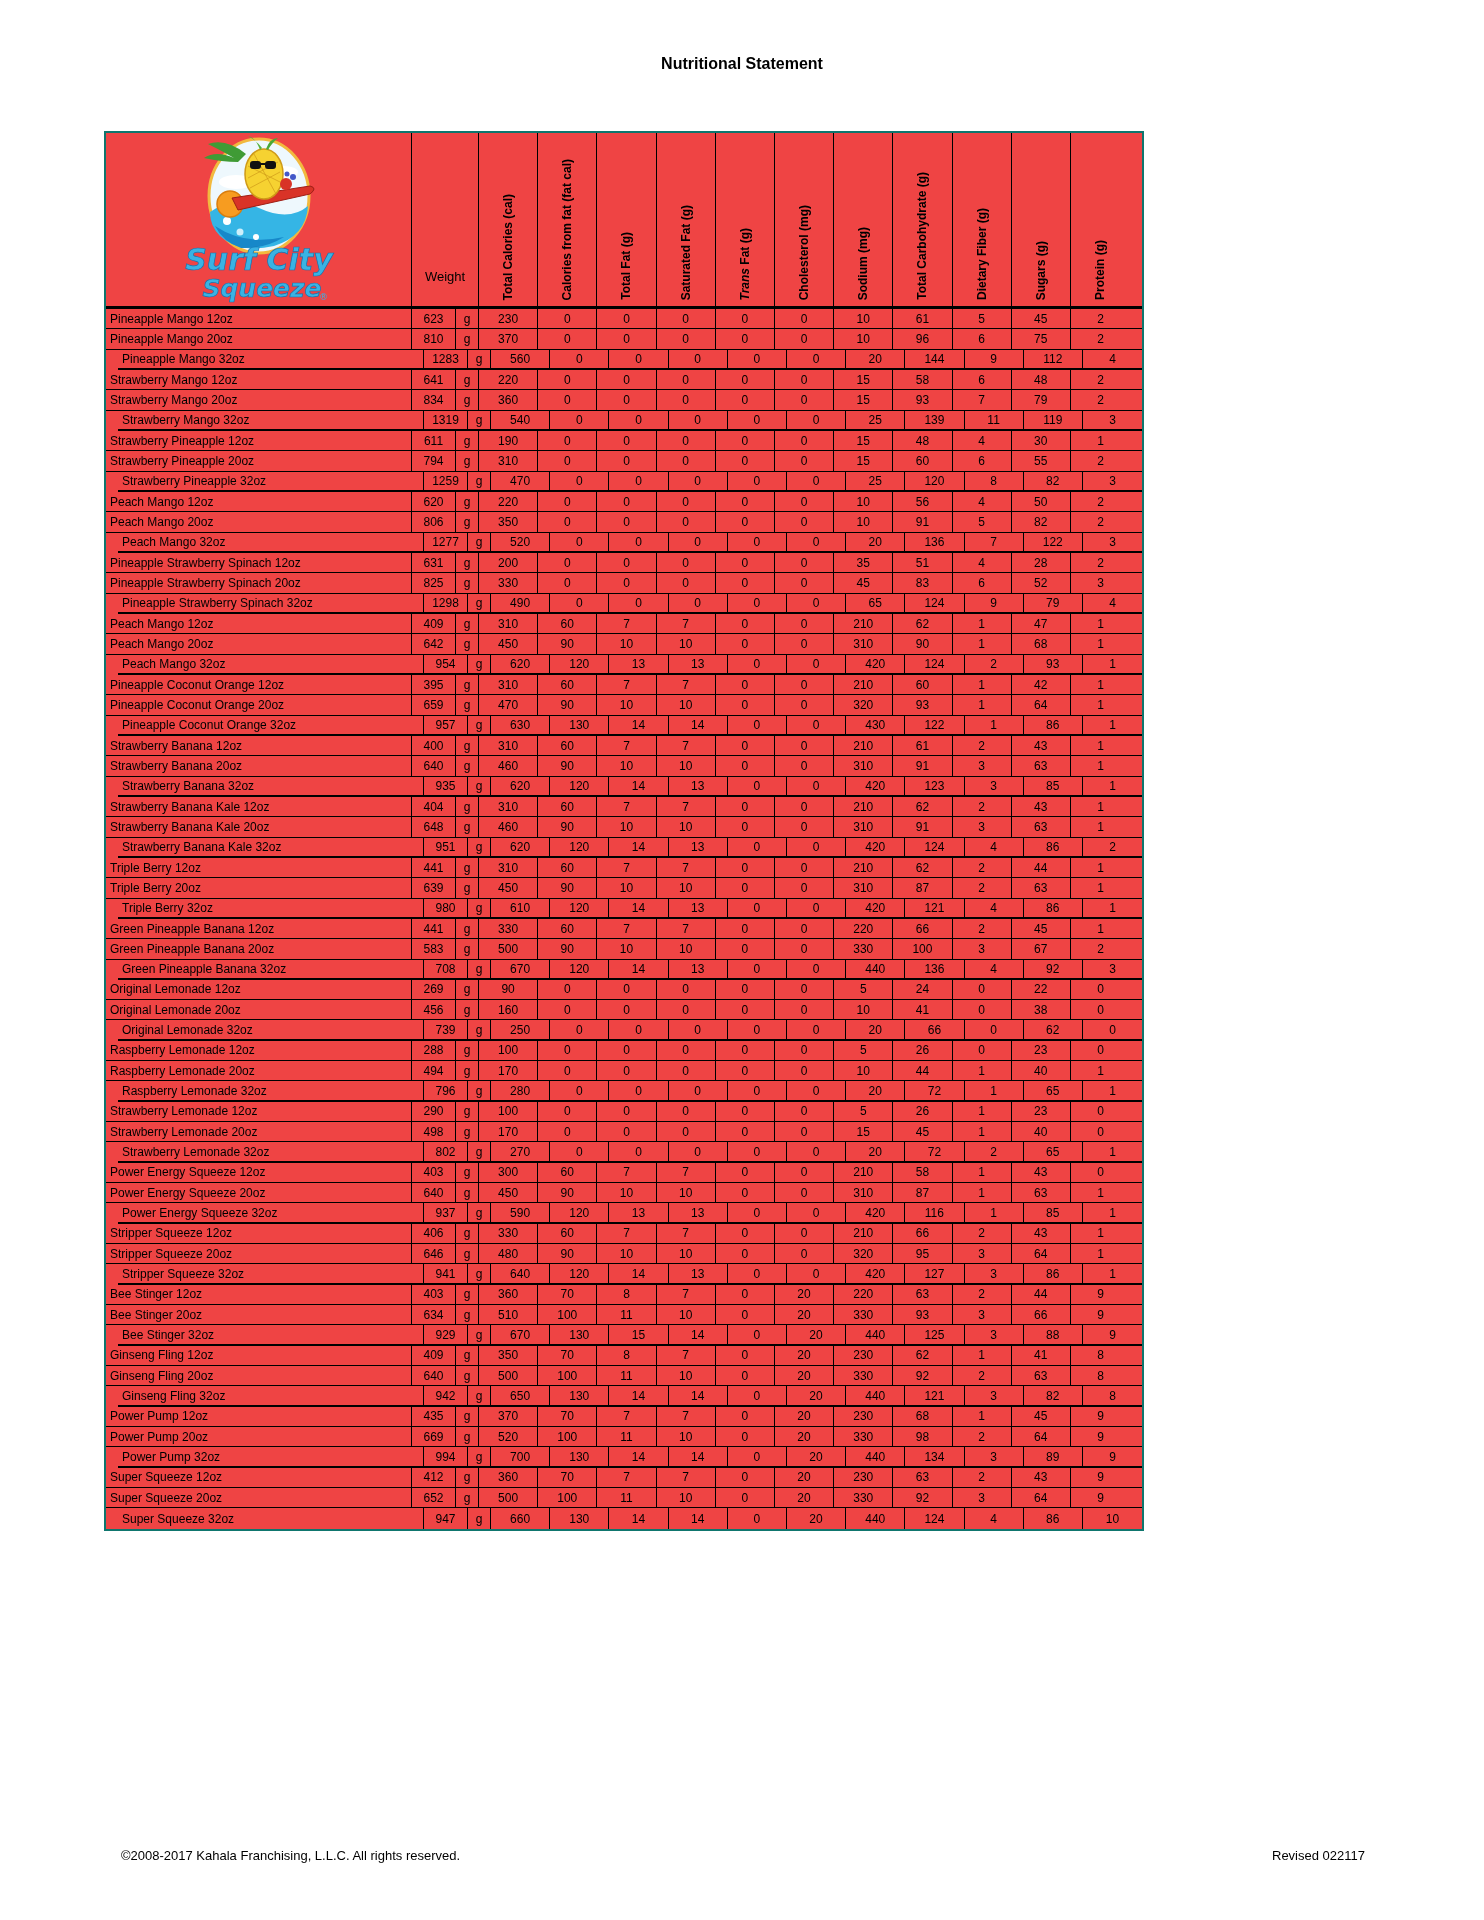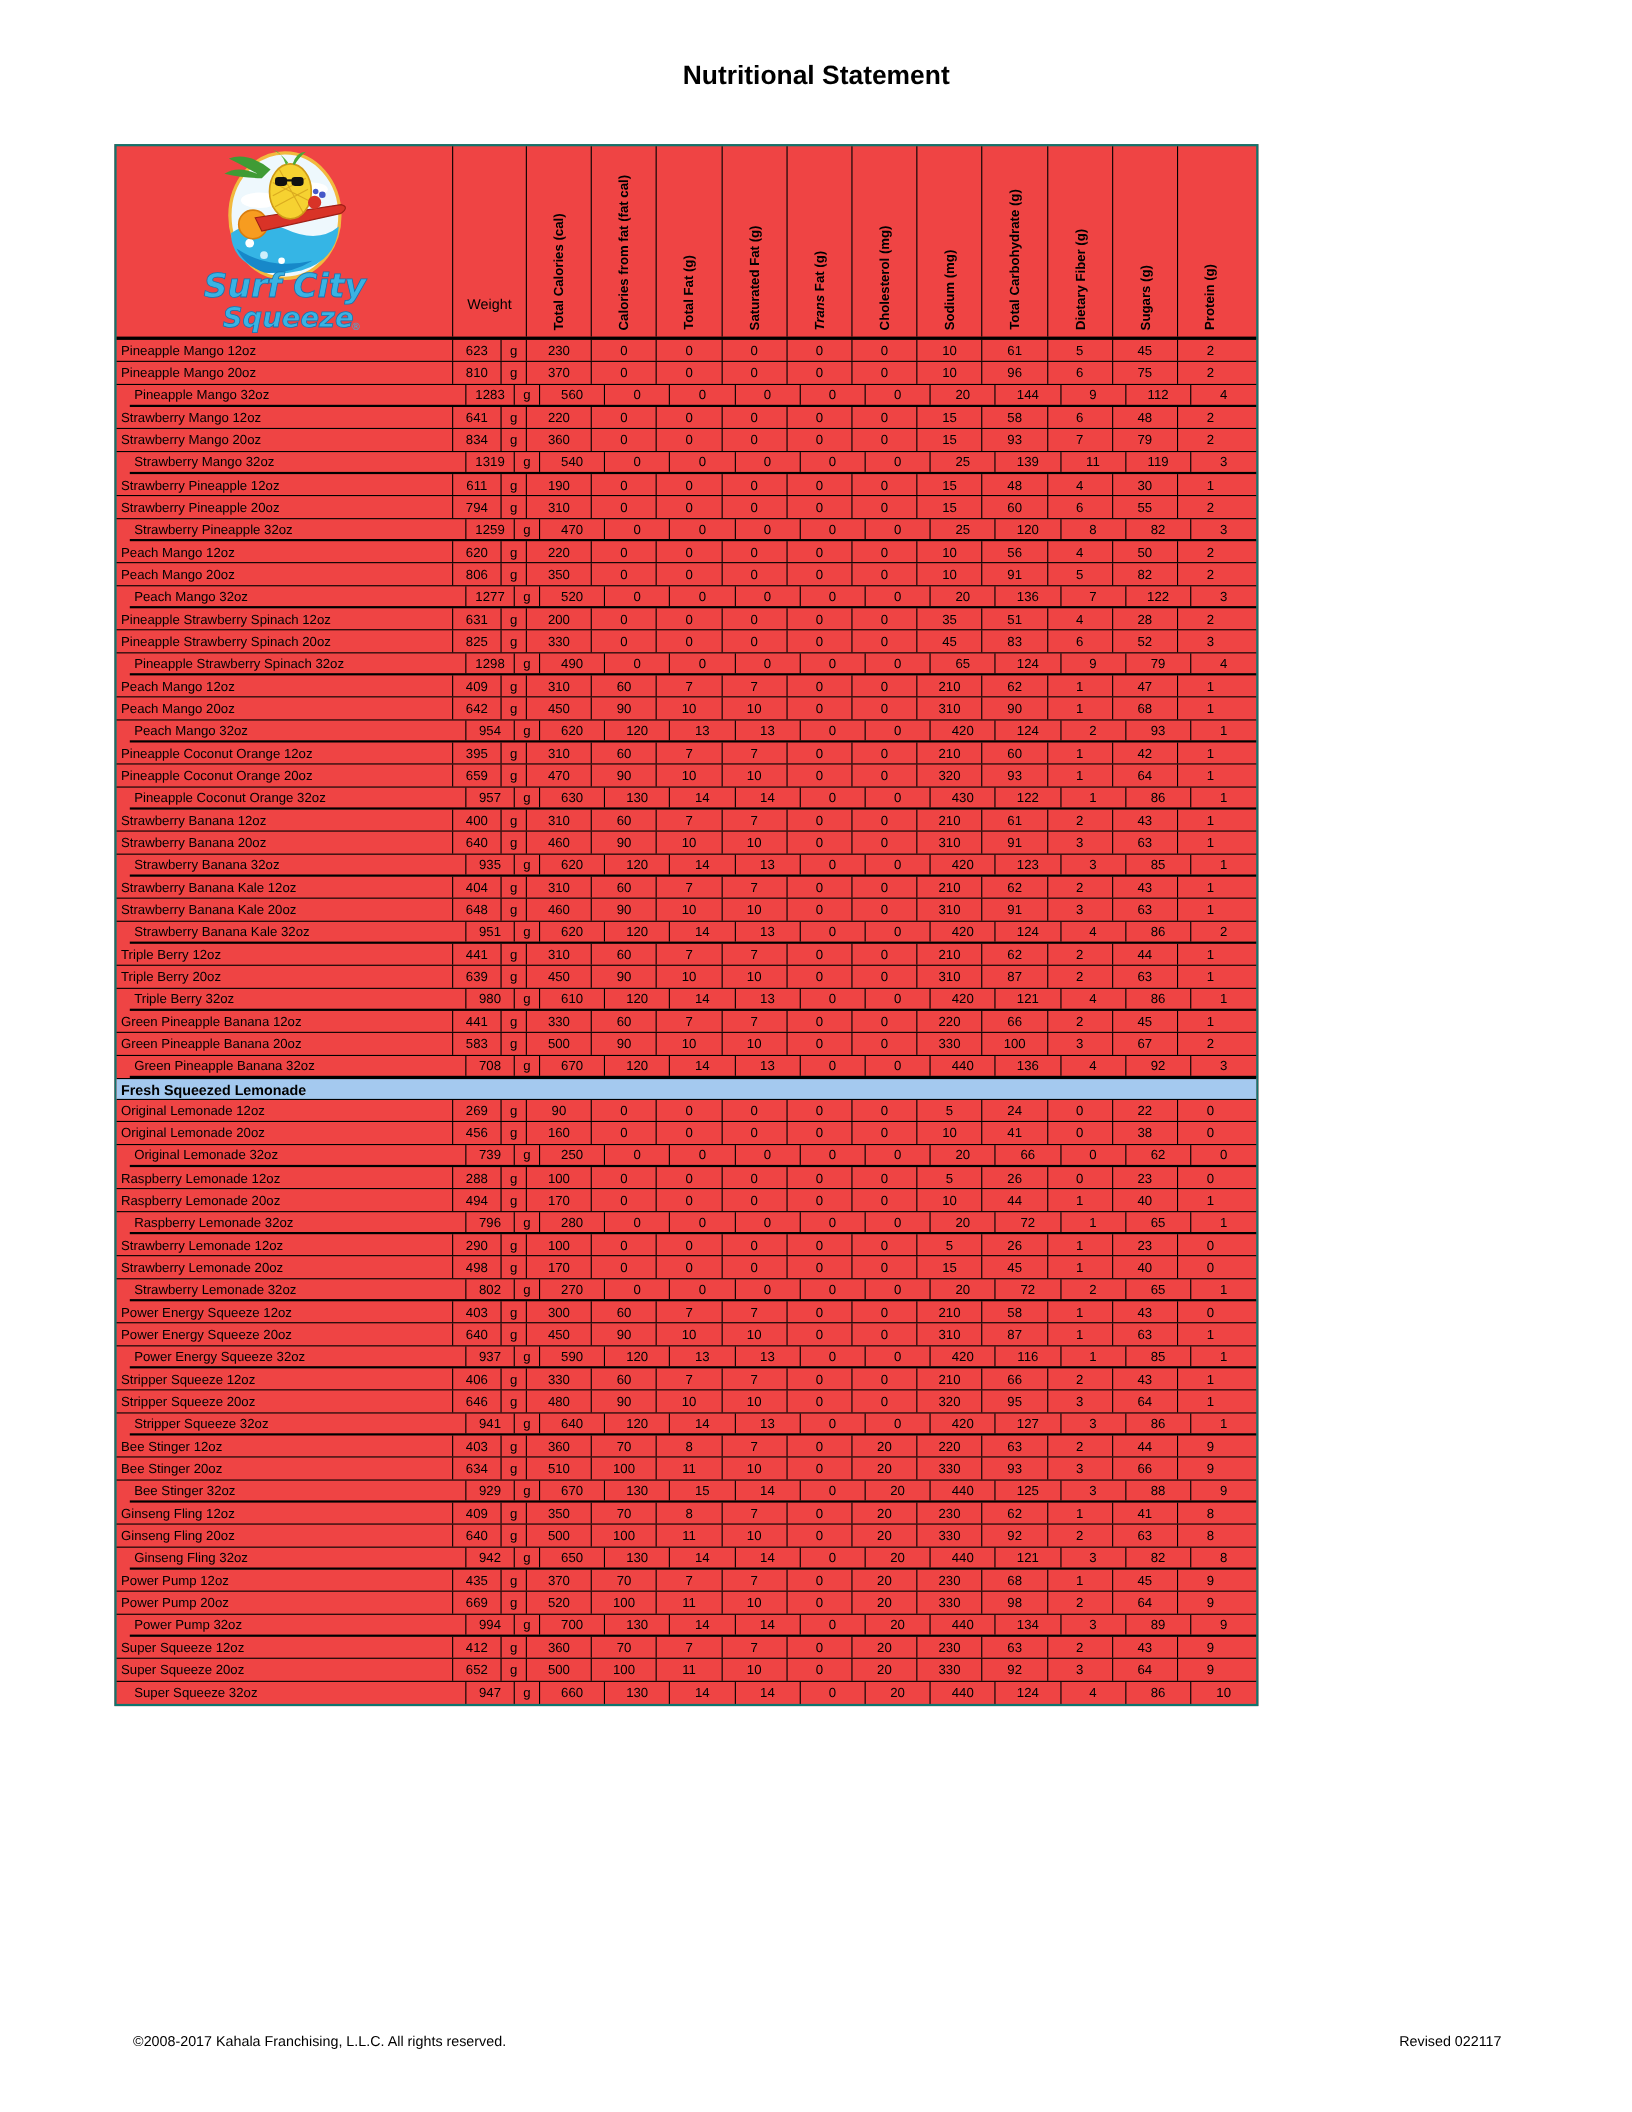--- a/index.html
+++ b/index.html
@@ -1,19 +1,19 @@
 <!DOCTYPE html>
 <html><head>
 <meta charset="utf-8">
 <style>
   html,body { margin:0; padding:0; background:#fff; }
   .page { position:relative; width:1484px; height:1920px; background:#fff;
           font-family:"Liberation Sans", sans-serif; color:#000; overflow:hidden; }
   .title { position:absolute; top:55px; left:0; width:100%; text-align:center;
-           font-size:24px; font-weight:bold; }
+           font-size:16px; font-weight:bold; }
   .ntable { position:absolute; left:104px; top:131px; border:2px solid #0f766e; background:#ef4444; }
   .thead { display:flex; height:173px; border-bottom:3px solid #000; }
   .logo-cell { box-sizing:border-box; width:306px; border-right:1px solid #000;
                position:relative; overflow:hidden; }
   .logo-cell svg { position:absolute; left:8px; top:1px; }
   .whdr { box-sizing:border-box; width:67px; border-right:1px solid #000; display:flex;
           align-items:flex-end; justify-content:center; padding-bottom:22px;
           font-weight:normal; font-size:13px; }
   .hcols { display:flex; }
   .hcol { box-sizing:border-box; width:59.2px; border-right:1px solid #000; display:flex;
@@ -631,21 +631,20 @@
           <div class="c val">14</div>
           <div class="c val">13</div>
           <div class="c val">0</div>
           <div class="c val">0</div>
           <div class="c val">440</div>
           <div class="c val">136</div>
           <div class="c val">4</div>
           <div class="c val">92</div>
           <div class="c val">3</div>
         </div>
-        <div class="band" style="background: rgb(164, 201, 239);">Fresh Squeezed Lemonade</div>
         <div class="row">
           <div class="c name">Original Lemonade 12oz</div>
           <div class="c wt">269</div>
           <div class="c unit">g</div>
           <div class="c val">90</div>
           <div class="c val">0</div>
           <div class="c val">0</div>
           <div class="c val">0</div>
           <div class="c val">0</div>
           <div class="c val">0</div>

